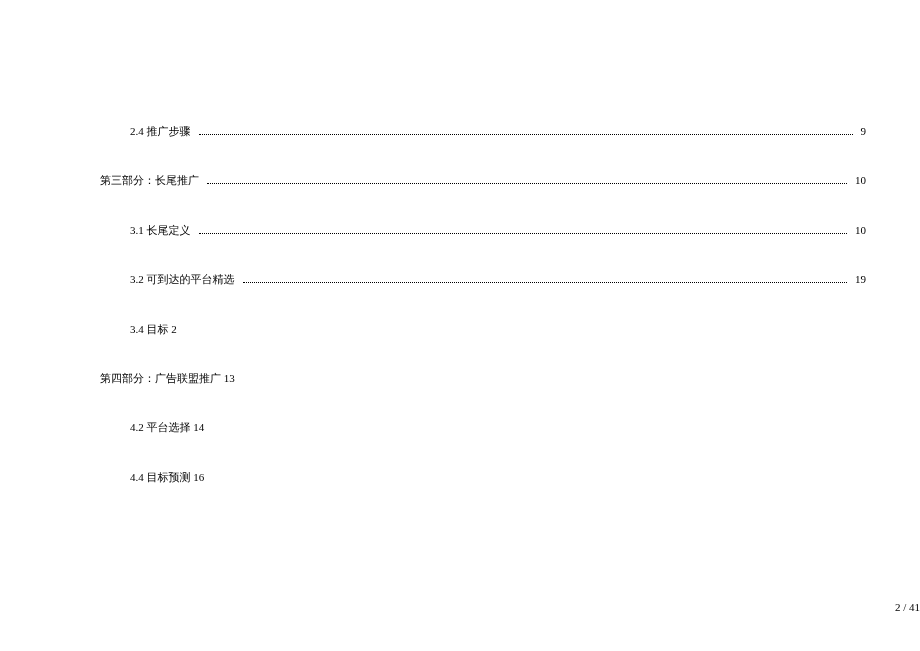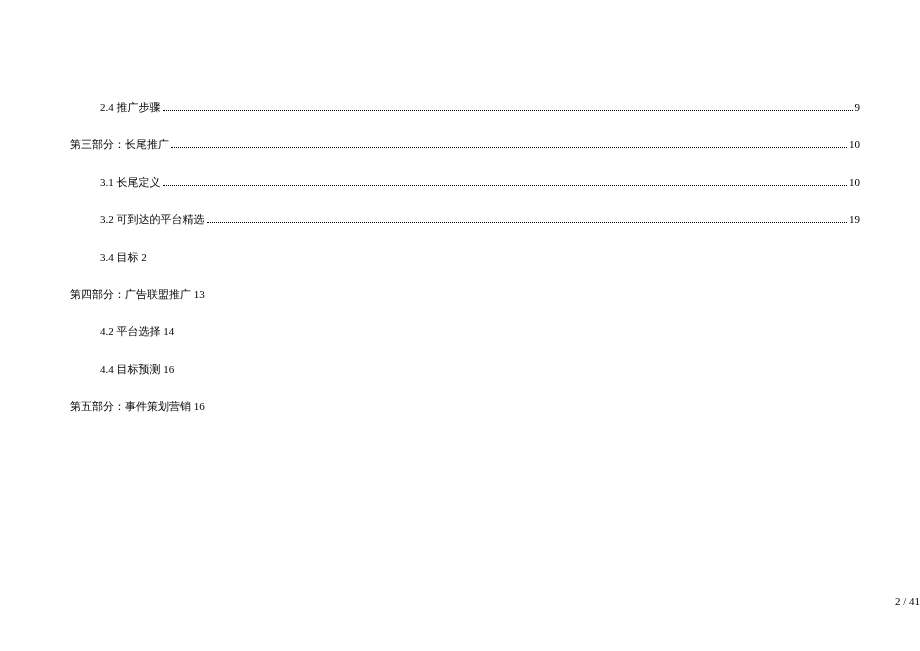--- a/index.html
+++ b/index.html
@@ -1,16 +1,16 @@
 <!DOCTYPE html>
 <html><head>
   <meta charset="utf-8">
   <style>
     * {
-      margin: 0;
+      margin: 6px;
       padding: 0;
       box-sizing: border-box;
     }
     body {
       width: 920px;
       height: 651px;
       background: #ffffff;
       font-family: "SimSun", "宋体", serif;
       position: relative;
       padding: 100px 60px 0 70px;
@@ -86,20 +86,17 @@
     </div>
     <div class="toc-entry level-1">
       <span class="toc-title">第四部分：广告联盟推广 13</span>
     </div>
     <div class="toc-entry level-2">
       <span class="toc-title">4.2 平台选择 14</span>
     </div>
     <div class="toc-entry level-2">
       <span class="toc-title">4.4 目标预测 16</span>
     </div>
-    <div class="toc-entry level-1">
-      <span class="toc-title">第五部分：事件策划营销 16</span>
-    </div>
   </div>
 
 <div class="footer">
   <span>2 / 41</span>
 </div>
 
 </body></html>

